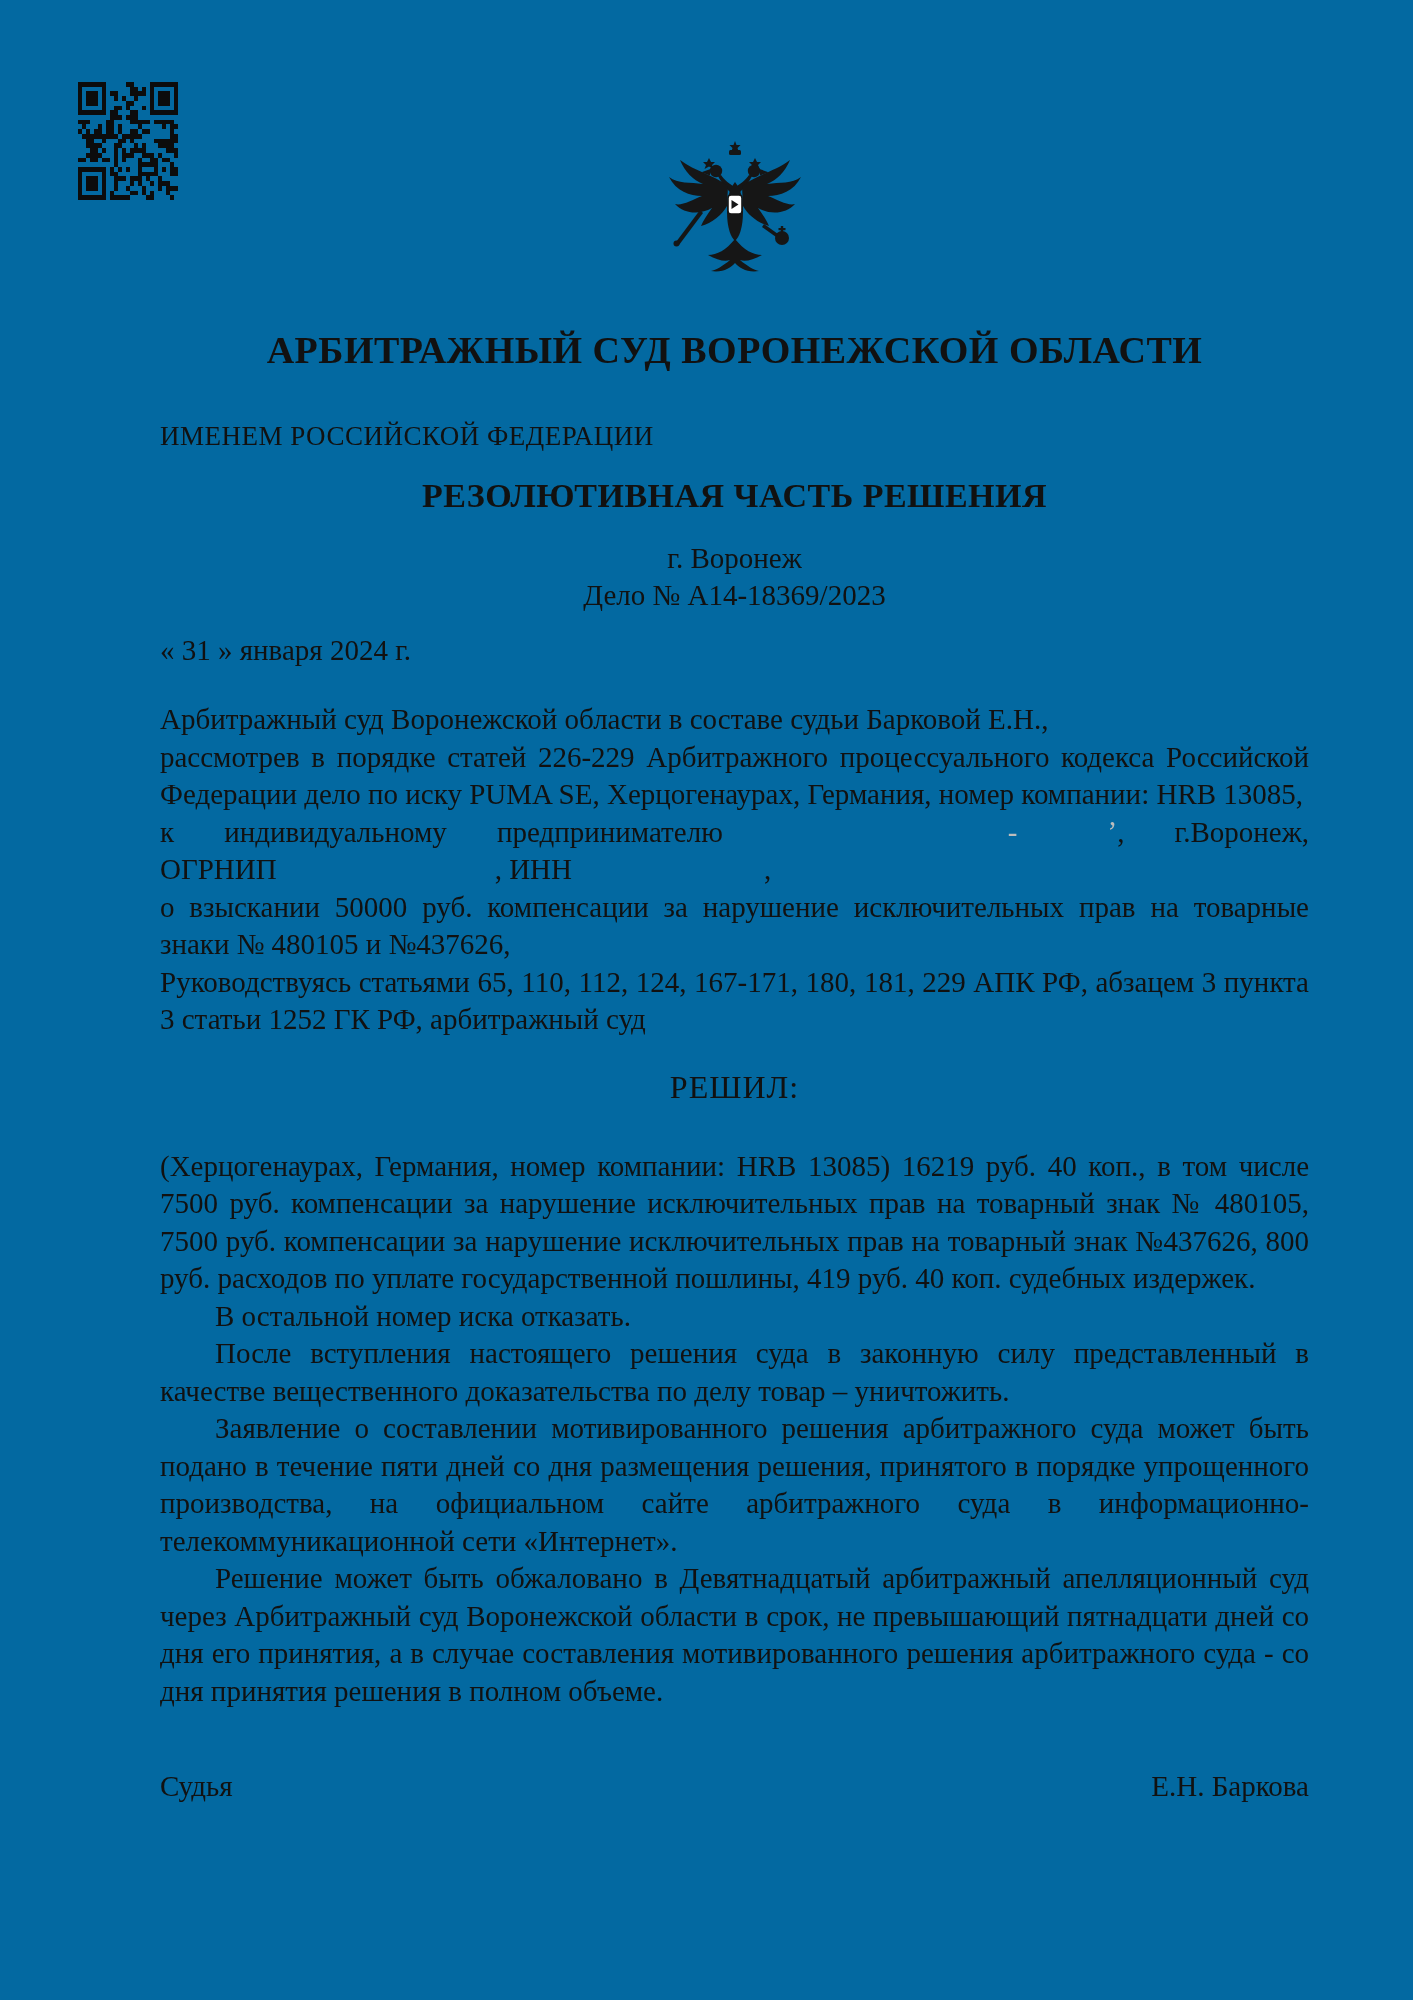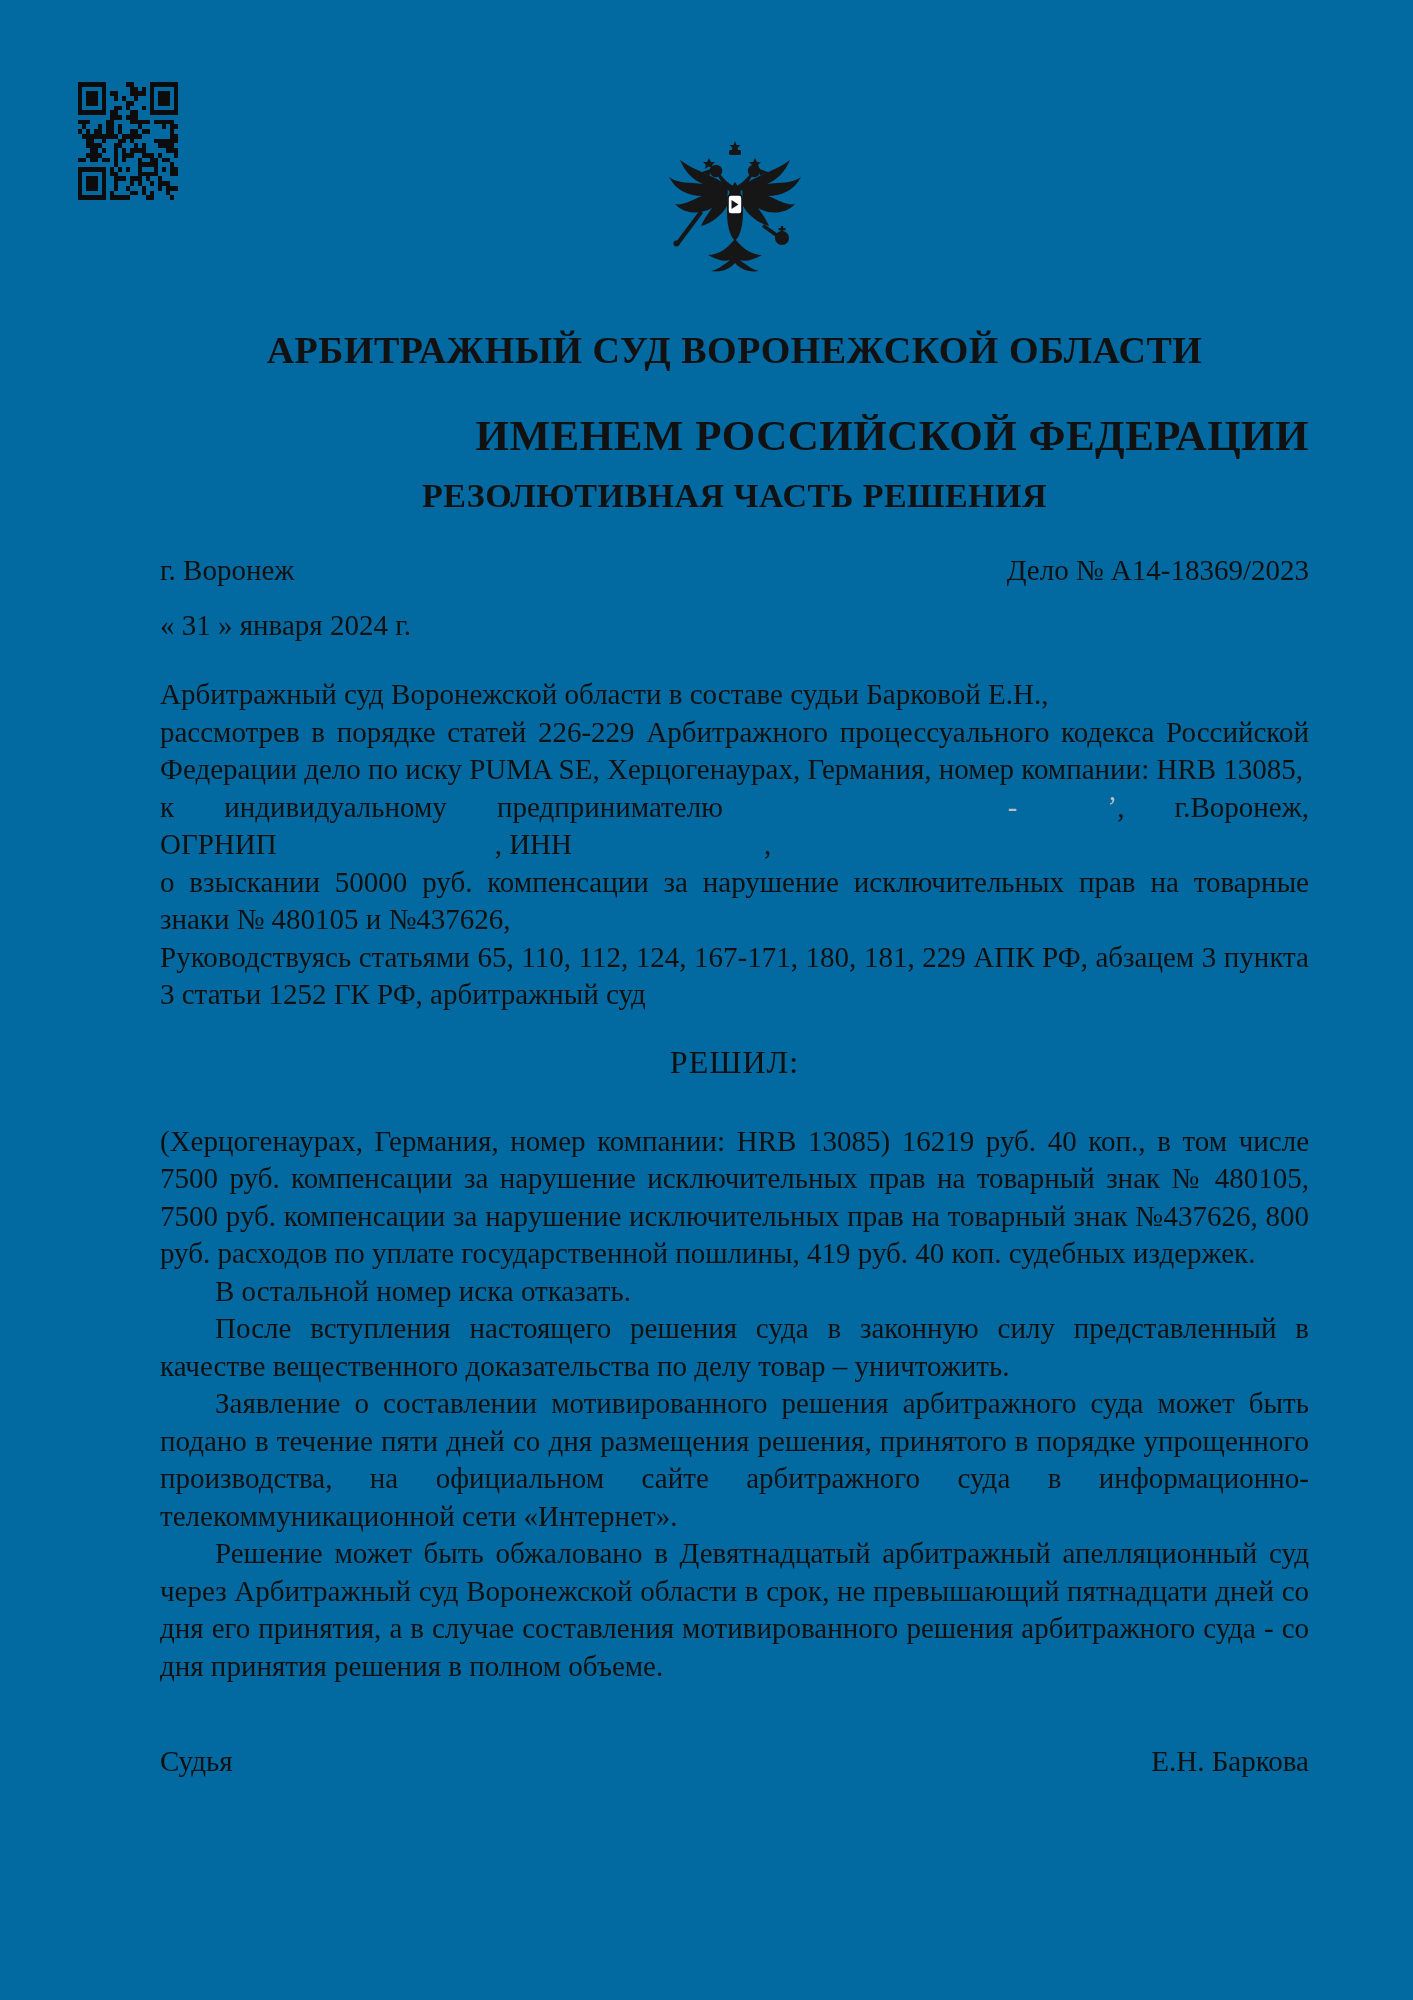--- a/index.html
+++ b/index.html
@@ -9,23 +9,23 @@
     background:#0369a1;
     font-family:"Liberation Serif","DejaVu Serif",serif;
     color:#111;
     overflow:hidden;
   }
   .qr{position:absolute;left:78px;top:82px;width:100px;height:118px;}
   .content{margin:0 104px 0 160px;}
   .emblem-wrap{padding-top:138px;text-align:center;}
   .emblem{display:inline-block;}
   .h-court{margin:26px 0 0 0;text-align:center;font-weight:bold;font-size:38px;line-height:44px;letter-spacing:.5px;}
-  .h-name{margin:44px 0 0 0;text-align:right;font-weight:bold;font-size:43px;line-height:40px;letter-spacing:.5px;}
+  .h-name{margin:44px 0 0 0;text-align:left;font-weight:normal;font-size:27px;line-height:40px;letter-spacing:.5px;}
   .h-doctype{margin:20px 0 0 0;text-align:center;font-weight:bold;font-size:34px;line-height:40px;letter-spacing:.5px;}
-  .case-row{margin-top:36px;display:flex;justify-content:space-between;align-items:center;font-size:29px;line-height:37px;}
+  .case-row{margin-top:24px;display:flex;justify-content:space-between;align-items:center;font-size:29px;line-height:37px;flex-direction:column;}
   .date-line{font-size:29px;line-height:37px;margin-top:18px;}
   .pars{margin-top:32px;font-size:29px;line-height:37.5px;}
   .par{margin:0;text-align:justify;}
   .par.left{text-align:left;}
   .par.stretch{text-align:justify;-moz-text-align-last:justify;text-align-last:justify;}
   .par.indent{text-indent:55px;}
   .gap{display:inline-block;height:1px;}
   .rbox{display:inline-block;height:24px;border:1px dashed #dcdcdc;vertical-align:text-bottom;}
   .faint{color:#bdbdbd;}
   .resh{margin:30px 0 42px 0;text-align:center;font-size:32px;letter-spacing:1px;font-weight:normal;}

